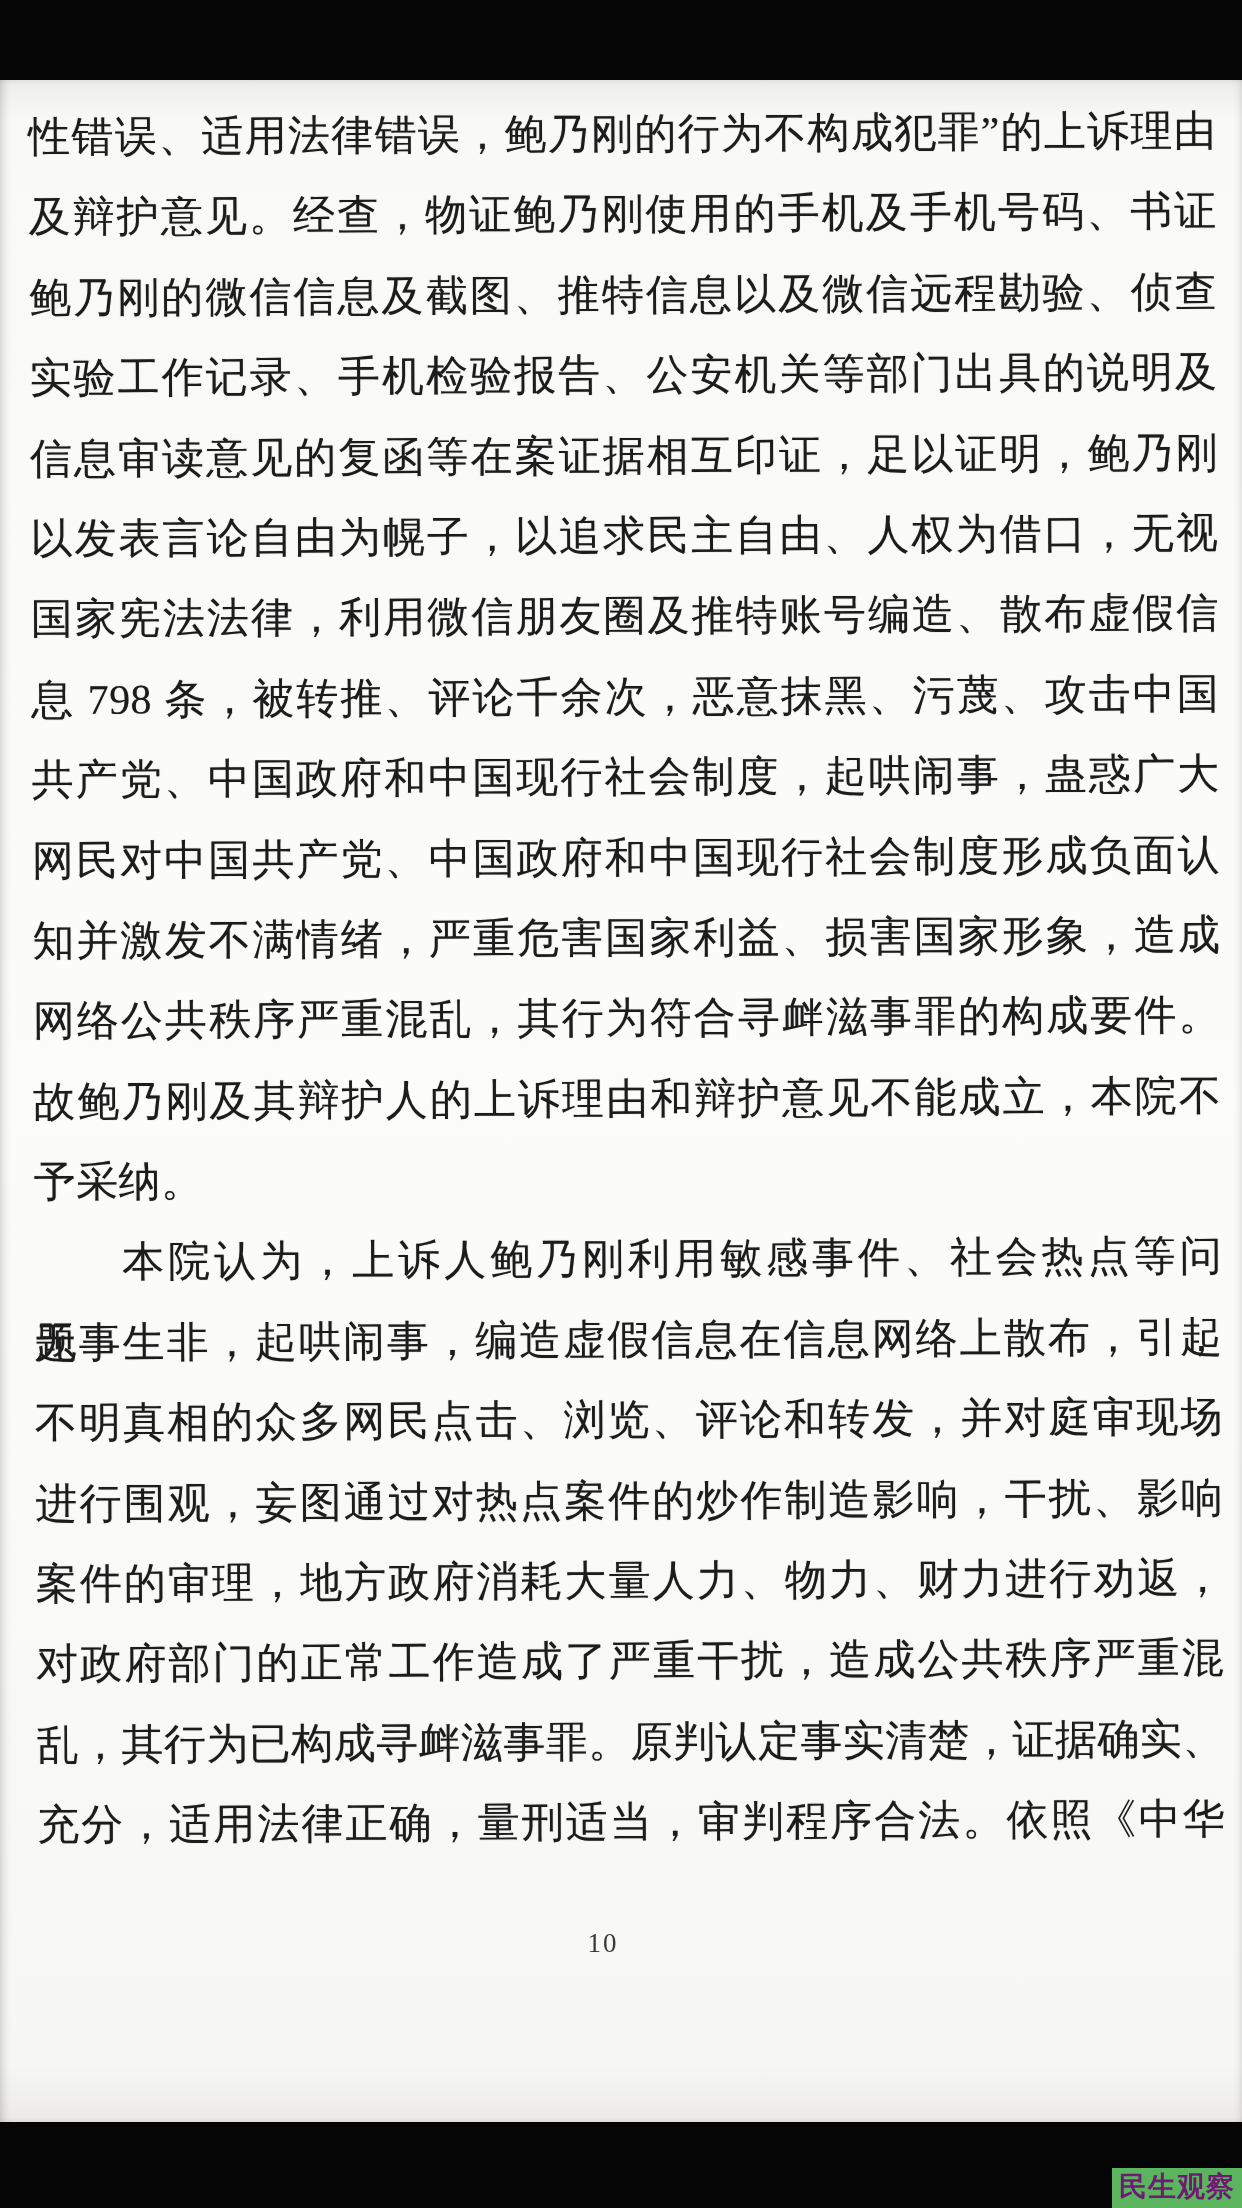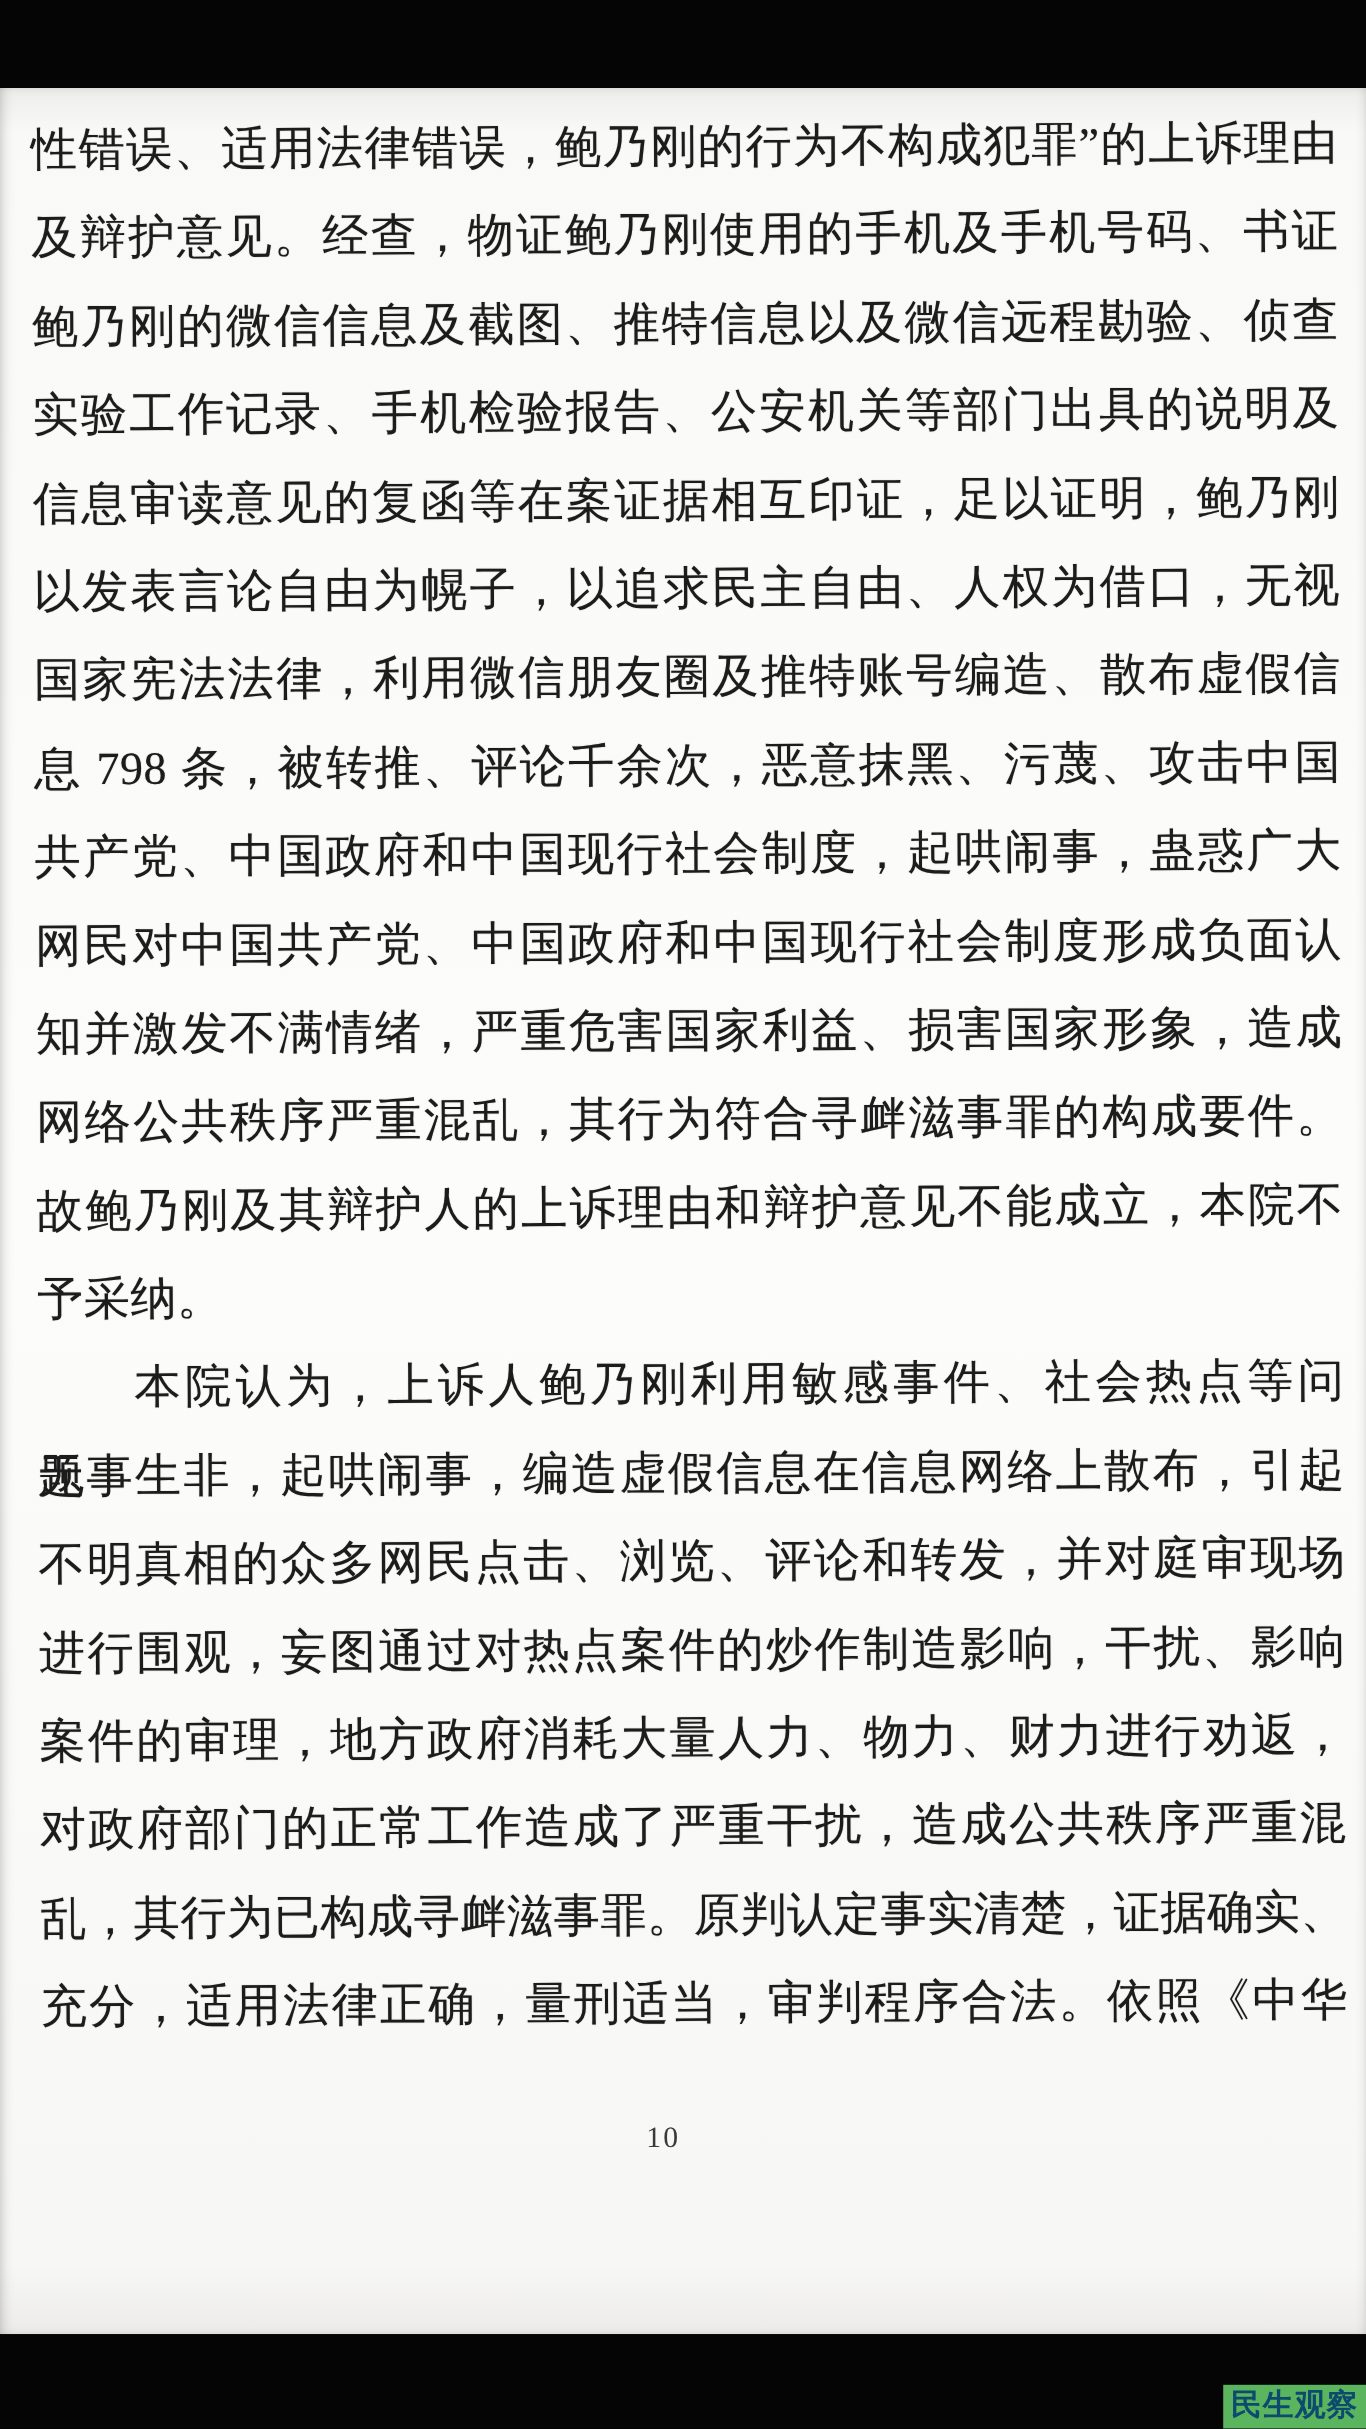--- a/index.html
+++ b/index.html
@@ -74,21 +74,21 @@
     letter-spacing: 2px;
     transform: translateX(-18px);
     font-family: "Liberation Serif", "DejaVu Serif", serif;
   }
 
   .watermark {
     position: absolute;
     right: 0;
     bottom: 0;
     background: #5bb55e;
-    color: #0c4a6e;
+    color: #701a75;
     font-size: 28px;
     line-height: 1.1;
     padding: 4px 7px 5px 7px;
     font-family: "Liberation Serif", "DejaVu Serif", serif;
     font-weight: bold;
     letter-spacing: 1px;
   }
 </style>
 </head>
 <body>

